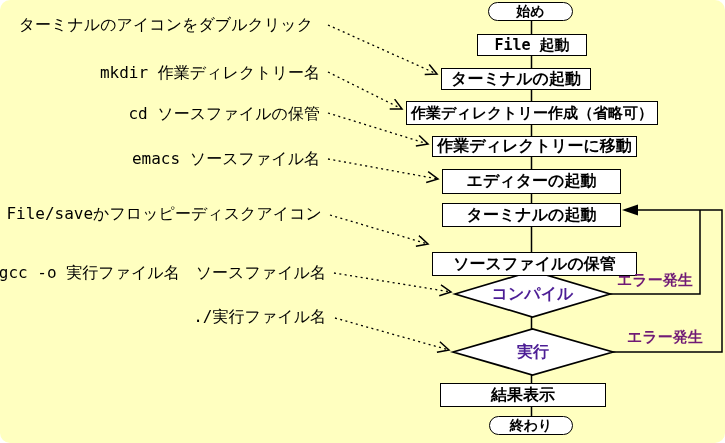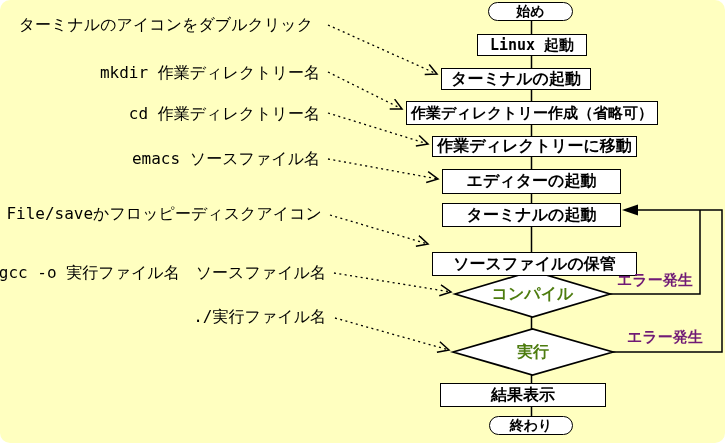--- a/index.html
+++ b/index.html
@@ -13,21 +13,21 @@
   #wires{position:absolute;left:0;top:0;width:725px;height:443px;z-index:0;}
   .node{
     position:absolute;box-sizing:border-box;z-index:1;
     background:#FFFFFF;border:1.6px solid #000;
     display:flex;align-items:center;justify-content:center;
     font:bold 16px "Liberation Sans",sans-serif;color:#000;white-space:nowrap;
   }
   .terminator{border-radius:10px;font-size:14px;border-width:1.8px;}
   .dlabel{
     position:absolute;z-index:1;display:flex;align-items:center;justify-content:center;
-    font:bold 16px "Liberation Sans",sans-serif;color:#4d7c0f;white-space:nowrap;background:transparent;
+    font:bold 16px "Liberation Sans",sans-serif;color:#4c1d95;white-space:nowrap;background:transparent;
   }
   .err{
     position:absolute;z-index:1;
     font:bold 15px "Liberation Sans",sans-serif;color:#701a75;white-space:nowrap;
   }
   .ann{
     position:absolute;z-index:1;text-align:right;
     font:16px "DejaVu Sans Mono","Liberation Mono",monospace;
     line-height:20px;color:#000;white-space:nowrap;
   }
@@ -80,36 +80,36 @@
     <line x1="328" y1="25" x2="437" y2="74" stroke="#000000" stroke-width="1.3" stroke-dasharray="2 3.4" marker-end="url(#arrowhead)"></line>
     <line x1="328" y1="72" x2="402" y2="109" stroke="#000000" stroke-width="1.3" stroke-dasharray="2 3.4" marker-end="url(#arrowhead)"></line>
     <line x1="328" y1="113" x2="428" y2="144" stroke="#000000" stroke-width="1.3" stroke-dasharray="2 3.4" marker-end="url(#arrowhead)"></line>
     <line x1="328" y1="159" x2="438" y2="179" stroke="#000000" stroke-width="1.3" stroke-dasharray="2 3.4" marker-end="url(#arrowhead)"></line>
     <line x1="330" y1="215" x2="428" y2="244" stroke="#000000" stroke-width="1.3" stroke-dasharray="2 3.4" marker-end="url(#arrowhead)"></line>
     <line x1="334" y1="273" x2="451" y2="292" stroke="#000000" stroke-width="1.3" stroke-dasharray="2 3.4" marker-end="url(#arrowhead)"></line>
     <line x1="335" y1="318" x2="449" y2="350" stroke="#000000" stroke-width="1.3" stroke-dasharray="2 3.4" marker-end="url(#arrowhead)"></line>
   </svg>
 
   <div class="node terminator" id="n-start">始め</div>
-  <div class="node" id="n-linux">Linux 起動</div>
+  <div class="node" id="n-linux">File 起動</div>
   <div class="node" id="n-terminal">ターミナルの起動</div>
   <div class="node" id="n-mkdir">作業ディレクトリー作成（省略可）</div>
   <div class="node" id="n-cd">作業ディレクトリーに移動</div>
   <div class="node" id="n-editor">エディターの起動</div>
   <div class="node" id="n-program">ターミナルの起動</div>
   <div class="node" id="n-save">ソースファイルの保管</div>
   <div class="dlabel" id="lab-compile">コンパイル</div>
   <div class="dlabel" id="lab-run">実行</div>
   <div class="node" id="n-result">結果表示</div>
   <div class="node terminator" id="n-end">終わり</div>
 
   <div class="err" id="err-compile">エラー発生</div>
   <div class="err" id="err-run">エラー発生</div>
 
   <div class="ann" id="ann-terminal">ターミナルのアイコンをダブルクリック</div>
   <div class="ann" id="ann-mkdir">mkdir 作業ディレクトリー名</div>
-  <div class="ann" id="ann-cd">cd 作業ディレクトリー名</div>
+  <div class="ann" id="ann-cd">cd ソースファイルの保管</div>
   <div class="ann" id="ann-emacs">emacs ソースファイル名</div>
   <div class="ann" id="ann-save">File/saveかフロッピーディスクアイコン</div>
   <div class="ann" id="ann-gcc">gcc -o 実行ファイル名　ソースファイル名</div>
   <div class="ann" id="ann-run">./実行ファイル名</div>
 
 </div>
 
 </body></html>

